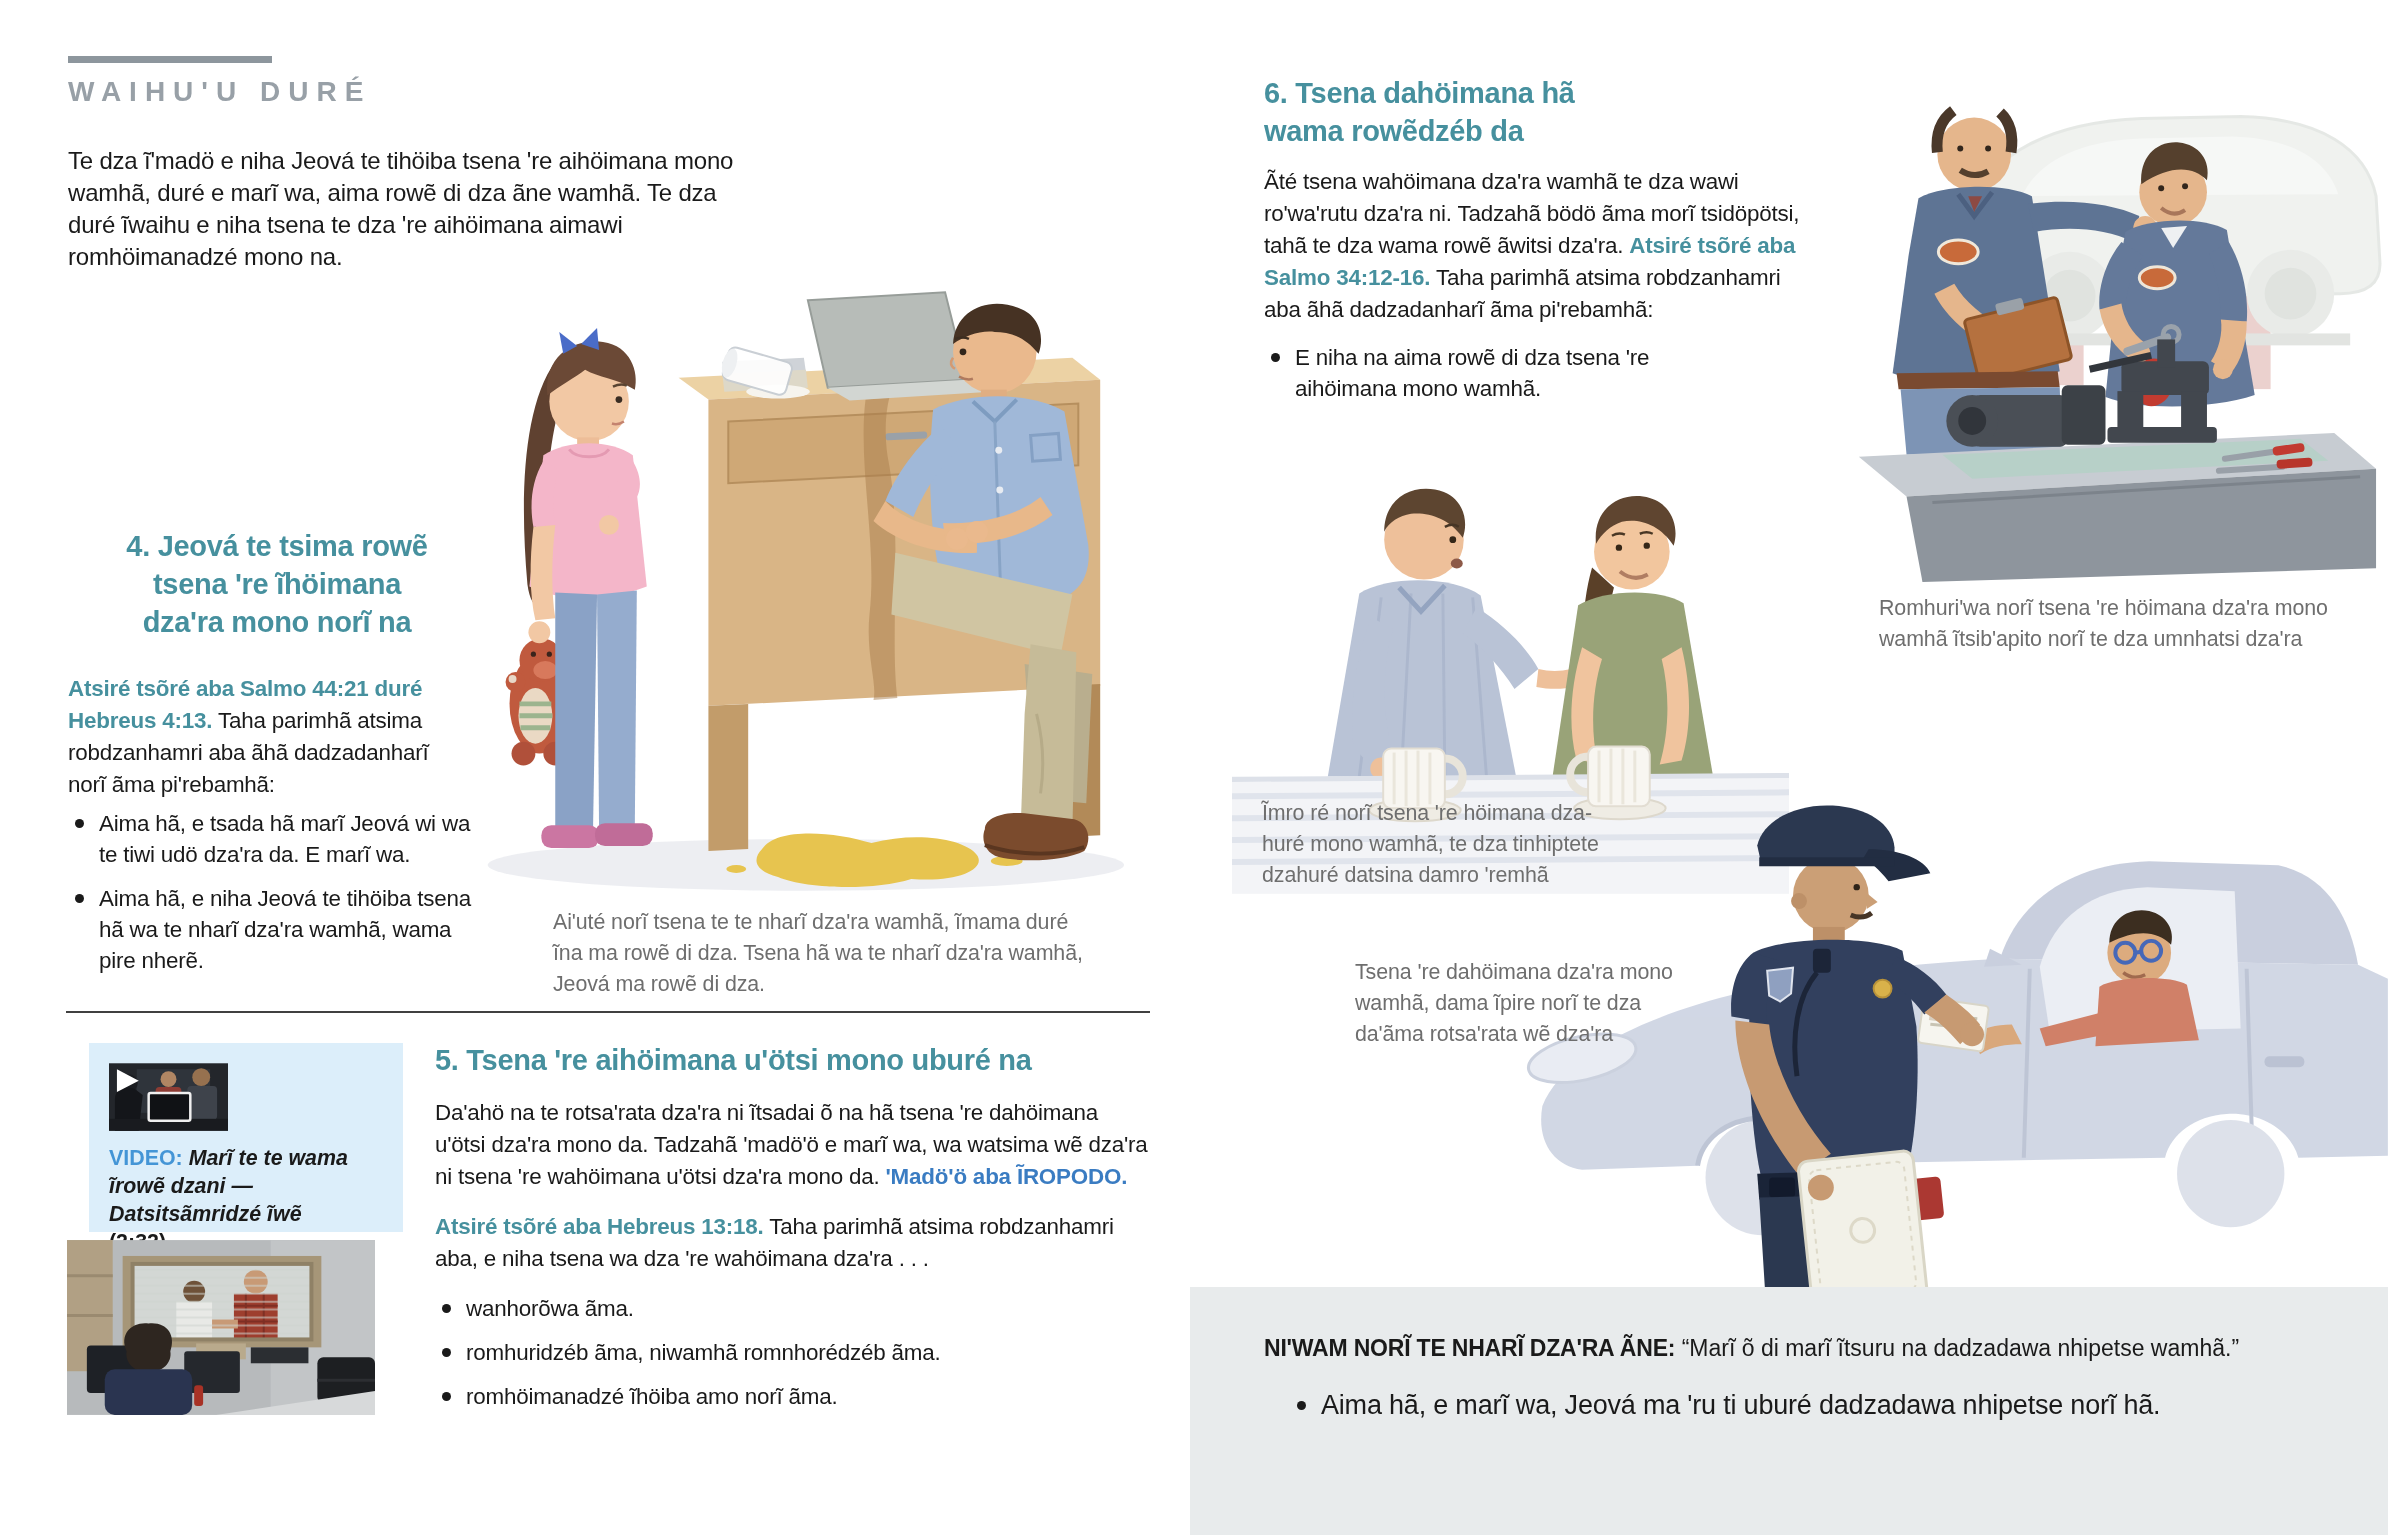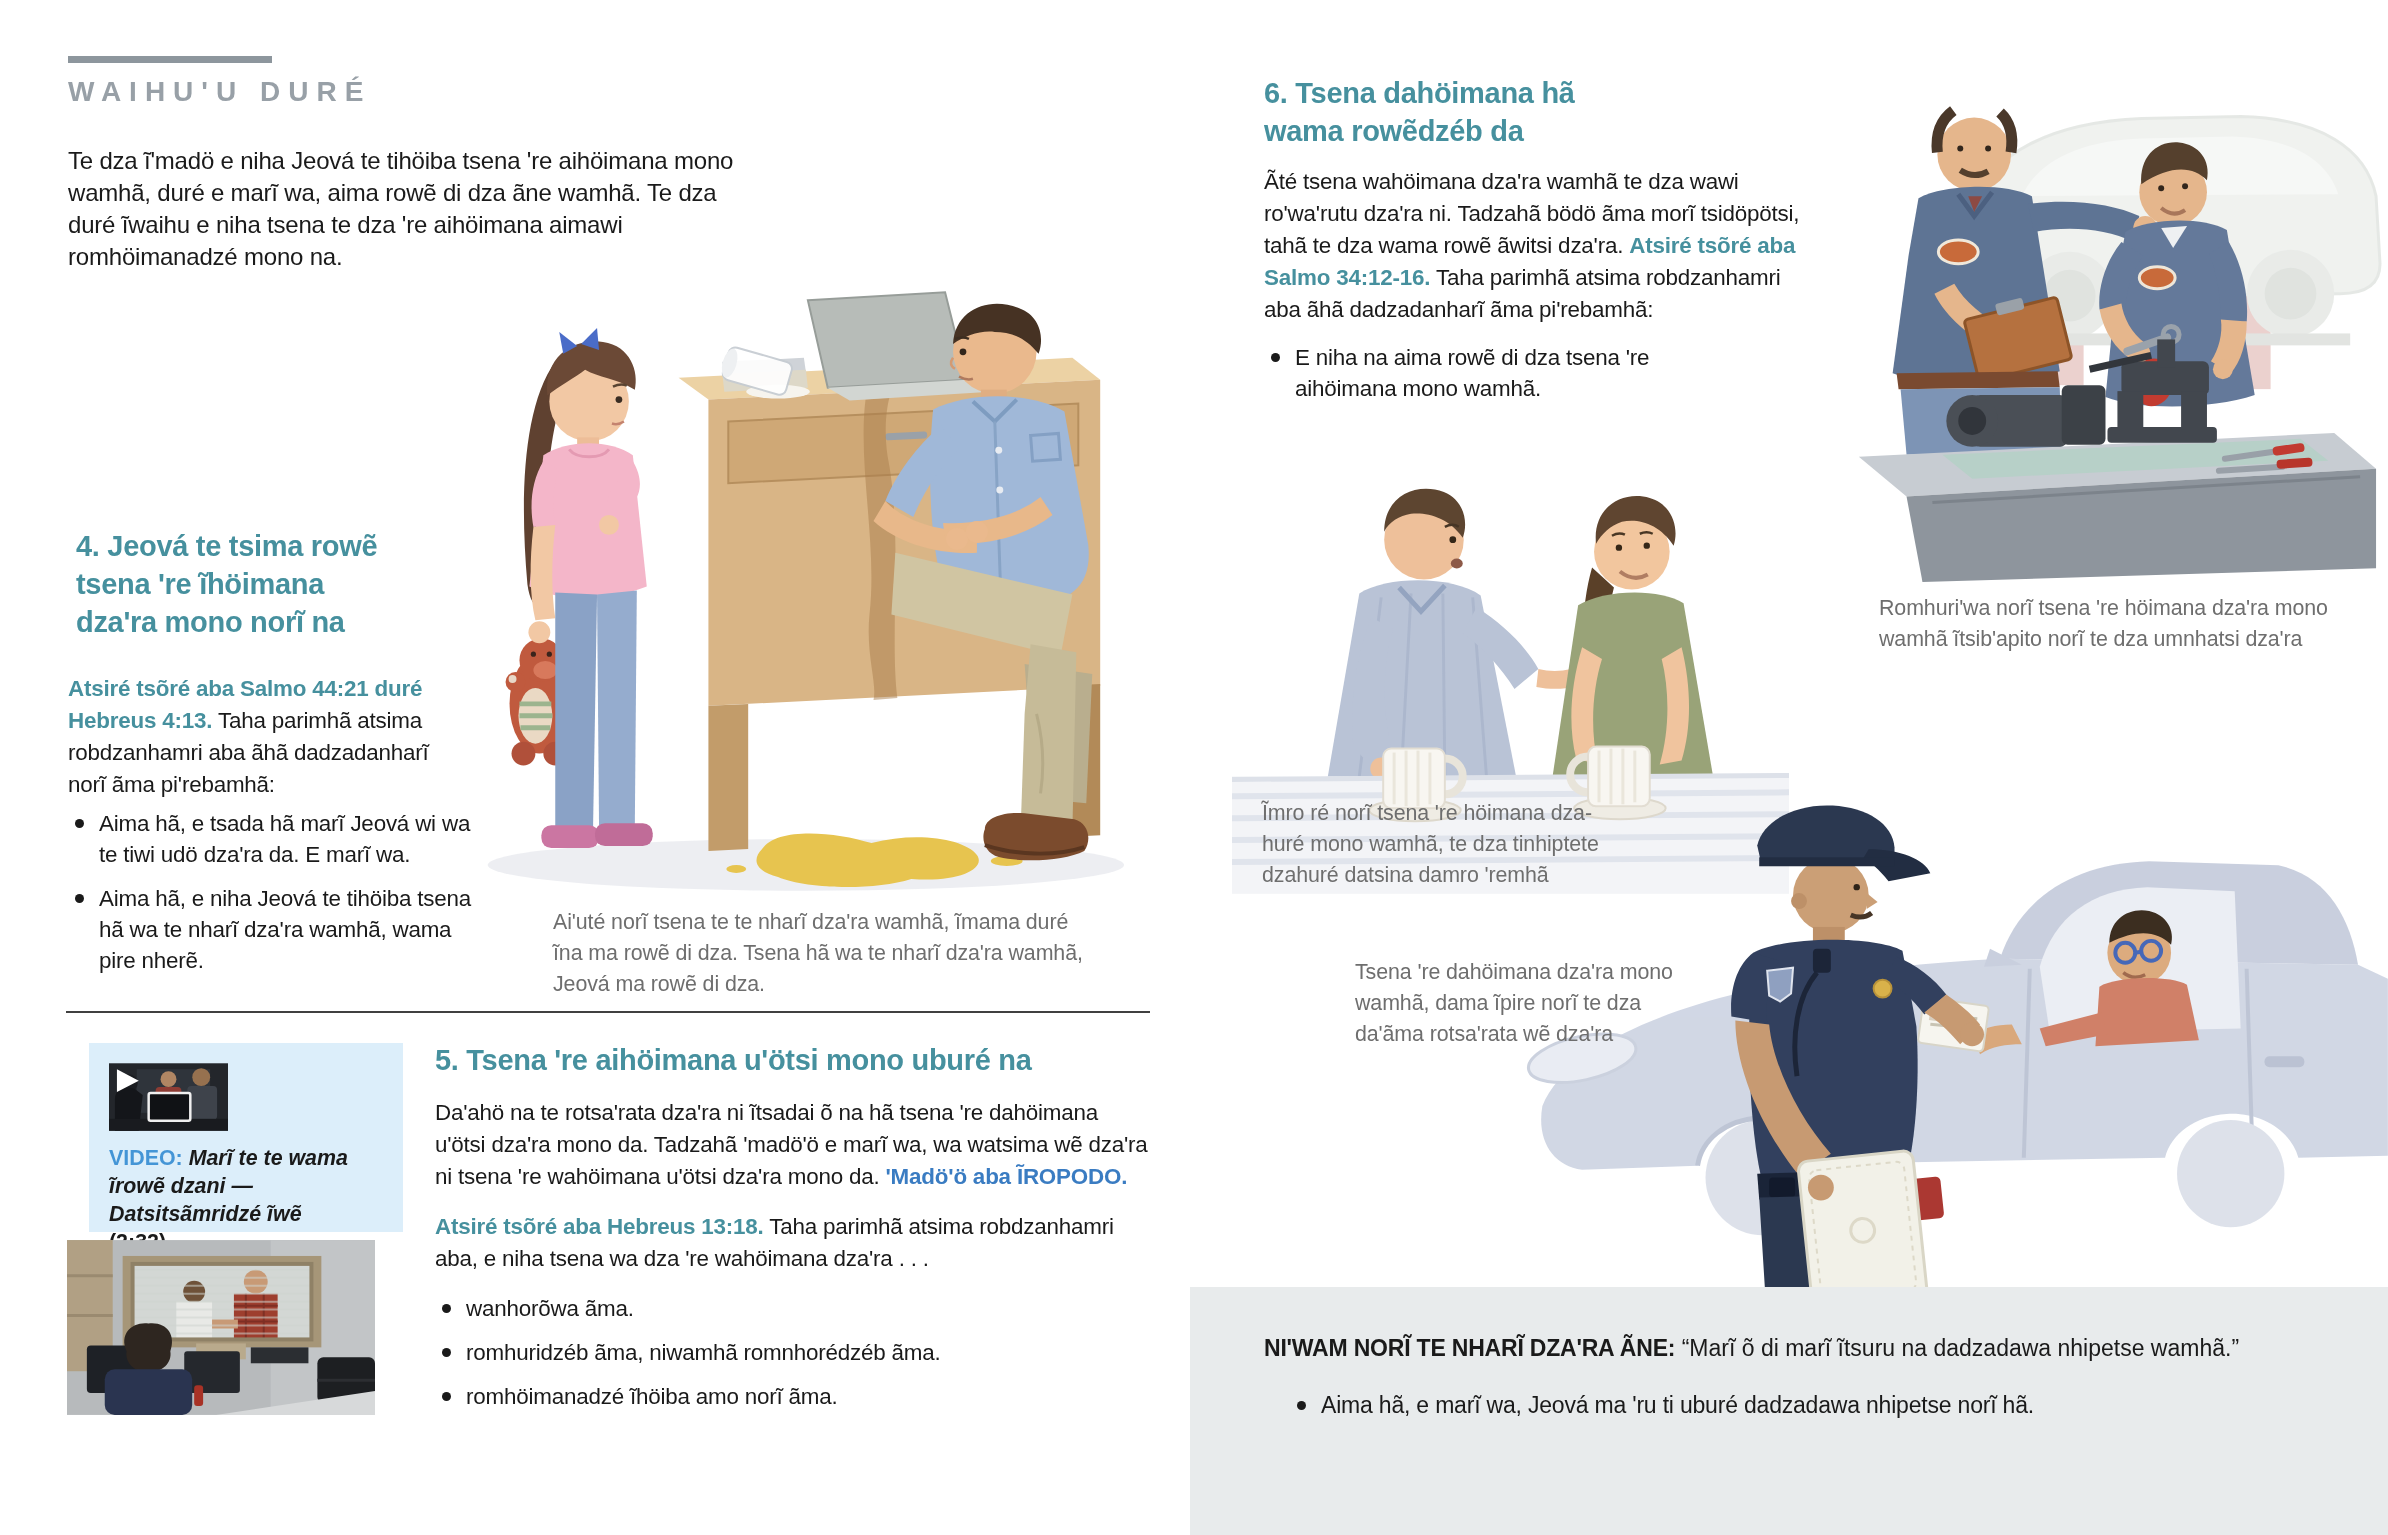--- a/index.html
+++ b/index.html
@@ -8,21 +8,21 @@
     --kickerBar:#8d969d; --footerBg:#e8ebec; --videoBg:#dceefa; --divider:#404040;
   }
   *{margin:0;padding:0;box-sizing:border-box;}
   body{background:#fff;font-family:"Liberation Sans",sans-serif;color:var(--body);}
   .page{position:relative;width:2388px;height:1535px;background:#fff;overflow:hidden;}
   .abs{position:absolute;}
   .kicker-bar{left:68px;top:56px;width:204px;height:7px;background:var(--kickerBar);}
   .kicker{left:68px;top:76px;font-size:28px;font-weight:bold;letter-spacing:8px;color:var(--kickerGray);}
   .intro{left:68px;top:145px;width:687px;font-size:24px;line-height:35px;letter-spacing:-0.2px;}
   h2.sec{color:var(--teal);font-weight:bold;font-size:29px;line-height:38px;letter-spacing:-0.3px;white-space:pre-line;}
-  .s4-head{left:76px;top:527px;width:418px;}
+  .s4-head{left:68px;top:527px;width:418px;text-align:center;}
   .para{font-size:22.4px;line-height:32px;letter-spacing:-0.2px;}
   .s4-body{left:68px;top:673px;width:390px;}
   .scripture{color:var(--teal);font-weight:bold;}
   .bullets{list-style:none;}
   .bullets li{position:relative;padding-left:31px;margin-bottom:13px;font-size:22.4px;line-height:31px;letter-spacing:-0.2px;}
   .bullets li::before{content:"";position:absolute;left:7px;top:11px;width:9px;height:9px;border-radius:50%;background:var(--body);}
   .s4-bullets{left:68px;top:808px;width:418px;}
   .caption{color:var(--captionGray);font-size:21.4px;line-height:31px;letter-spacing:-0.1px;white-space:pre-line;}
   .cap-a{left:553px;top:907px;width:597px;}
   .divider{left:66px;top:1011px;width:1084px;height:2px;background:var(--divider);}
@@ -46,21 +46,21 @@
   .illus-b{left:1823px;top:56px;width:563px;height:527px;}
   .cap-b{left:1871px;top:593px;width:488px;margin-left:8px;}
   .illus-c{left:1232px;top:448px;width:557px;height:446px;}
   .cap-c{left:1262px;top:798px;width:408px;}
   .illus-d{left:1403px;top:728px;width:985px;height:565px;z-index:1;}
   .cap-d{left:1355px;top:957px;width:438px;z-index:2;}
   .footer-box{left:1190px;top:1287px;width:1198px;height:249px;background:var(--footerBg);z-index:3;}
   .footer-line{position:absolute;left:74px;top:46px;width:1085px;font-size:23px;line-height:31px;}
   .footer-label{font-weight:bold;letter-spacing:-0.2px;}
   .footer-box .bullets{position:absolute;left:100px;top:103px;width:1035px;}
-  .footer-box .bullets li{font-size:23px;}
+  .footer-box .bullets li{font-size:27px;}
   svg{display:block;width:100%;height:100%;}
 </style>
 </head>
 <body>
 
 <div class="page">
 
   <div class="abs kicker-bar"></div>
   <div class="abs kicker">WAIHU'U DURÉ</div>
   <div class="abs intro para" style="font-size:24px;">Te dza ĩ'madö e niha Jeová te tihöiba tsena 're aihöimana mono wamhã, duré e marĩ wa, aima rowẽ di dza ãne wamhã. Te dza duré ĩwaihu e niha tsena te dza 're aihöimana aimawi romhöimanadzé mono na.</div>

